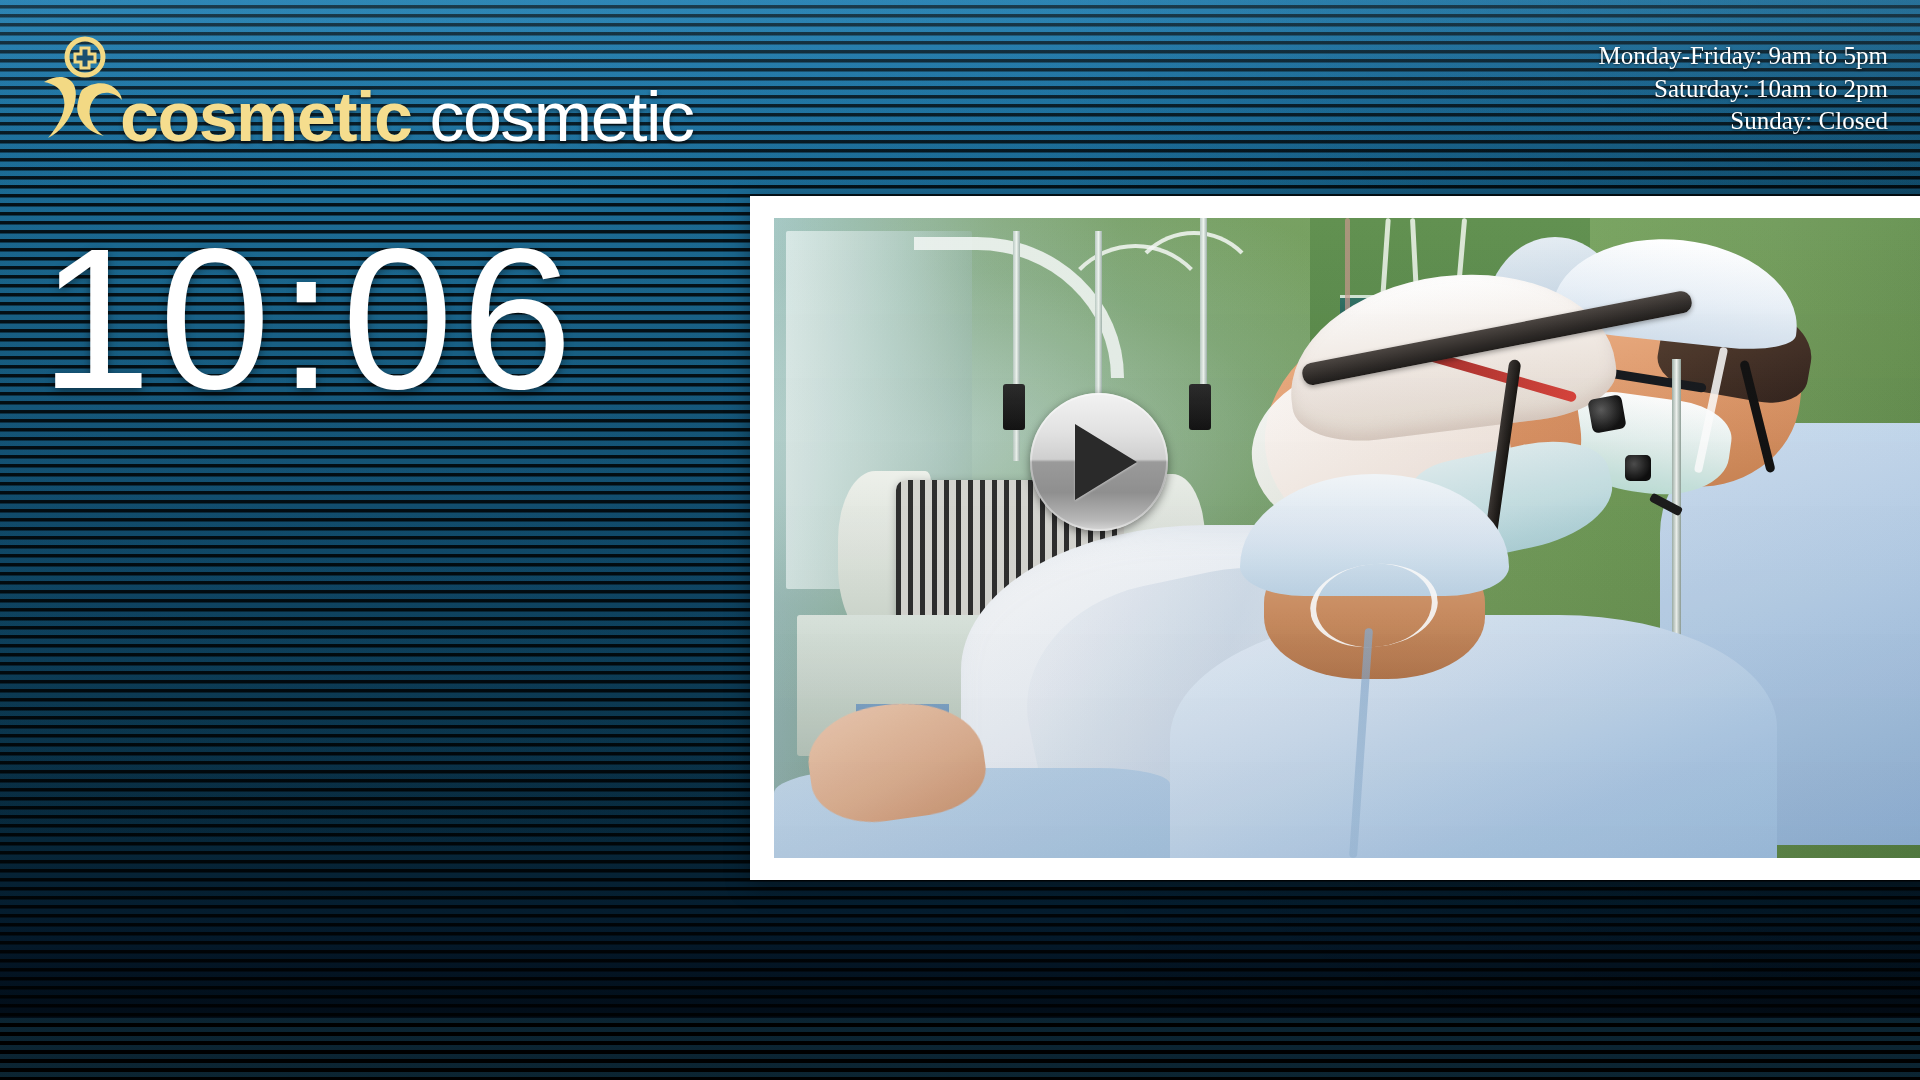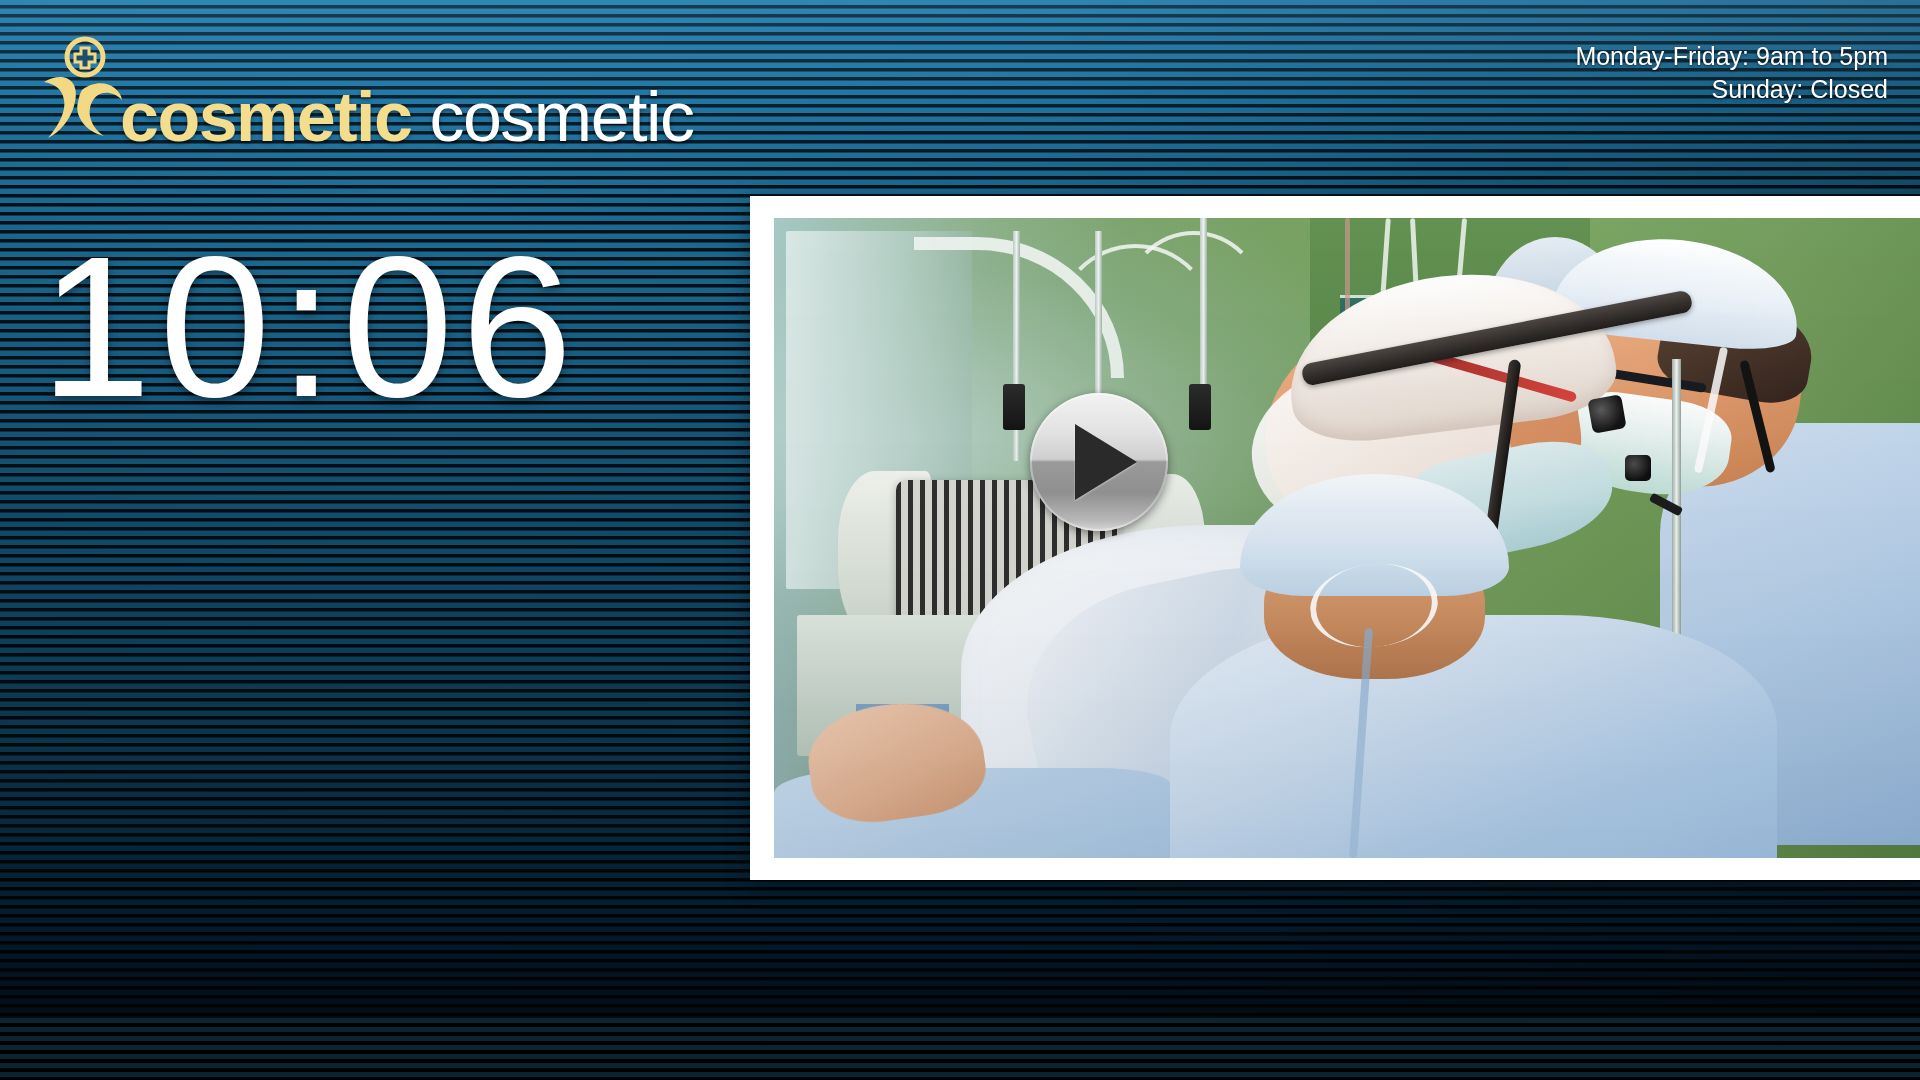--- a/index.html
+++ b/index.html
@@ -83,25 +83,25 @@
   
   .hours {
     position:absolute; right:32px; top:40px;
     text-align:right;
     color:#ffffff;
     font-size:25px;
     line-height:1.30;
     text-shadow:0 1px 3px rgba(0,0,0,0.6);
     z-index:6;
   }
-  .hours div { white-space:nowrap; }
+  .hours div { white-space:nowrap;font-family:Liberation Serif, serif; }
 
   
   .clock-block {
-    position:absolute; left:40px; top:232px;
+    position:absolute; left:40px; top:224px;
     z-index:6;
   }
   .clock-time {
     color:#ffffff;
     font-size:200px;
     line-height:0.95;
     font-weight:400;
     letter-spacing:8px;
     text-shadow:0 3px 10px rgba(0,0,0,0.45);
   }
@@ -488,20 +488,21 @@
       <path d="M6 46 C26 34, 44 44, 36 70 C32 84, 22 96, 10 102 C22 88, 28 74, 26 64 C24 52, 16 48, 6 46 Z" fill="#f3d984"></path>
       <path d="M44 54 C62 40, 82 50, 84 64 C74 54, 60 54, 54 66 C48 78, 54 92, 66 100 C48 96, 36 80, 40 66 C41 61, 42 57, 44 54 Z" fill="#f3d984"></path>
     </svg>
     <div class="logo-word">
       <span class="w1">cosmetic</span><span>&nbsp;</span><span class="w2">cosmetic</span>
     </div>
   </div>
 
   <div class="hours">
     <div>Monday-Friday: 9am to 5pm</div>
+    <div>Saturday: 10am to 2pm</div>
     <div>Sunday: Closed</div>
   </div>
 
   <div class="clock-block">
     <div class="clock-time">10:06</div>
   </div>
 
   <div class="video-frame">
     <div class="video-surface">
       <div class="vs-wall"></div>

